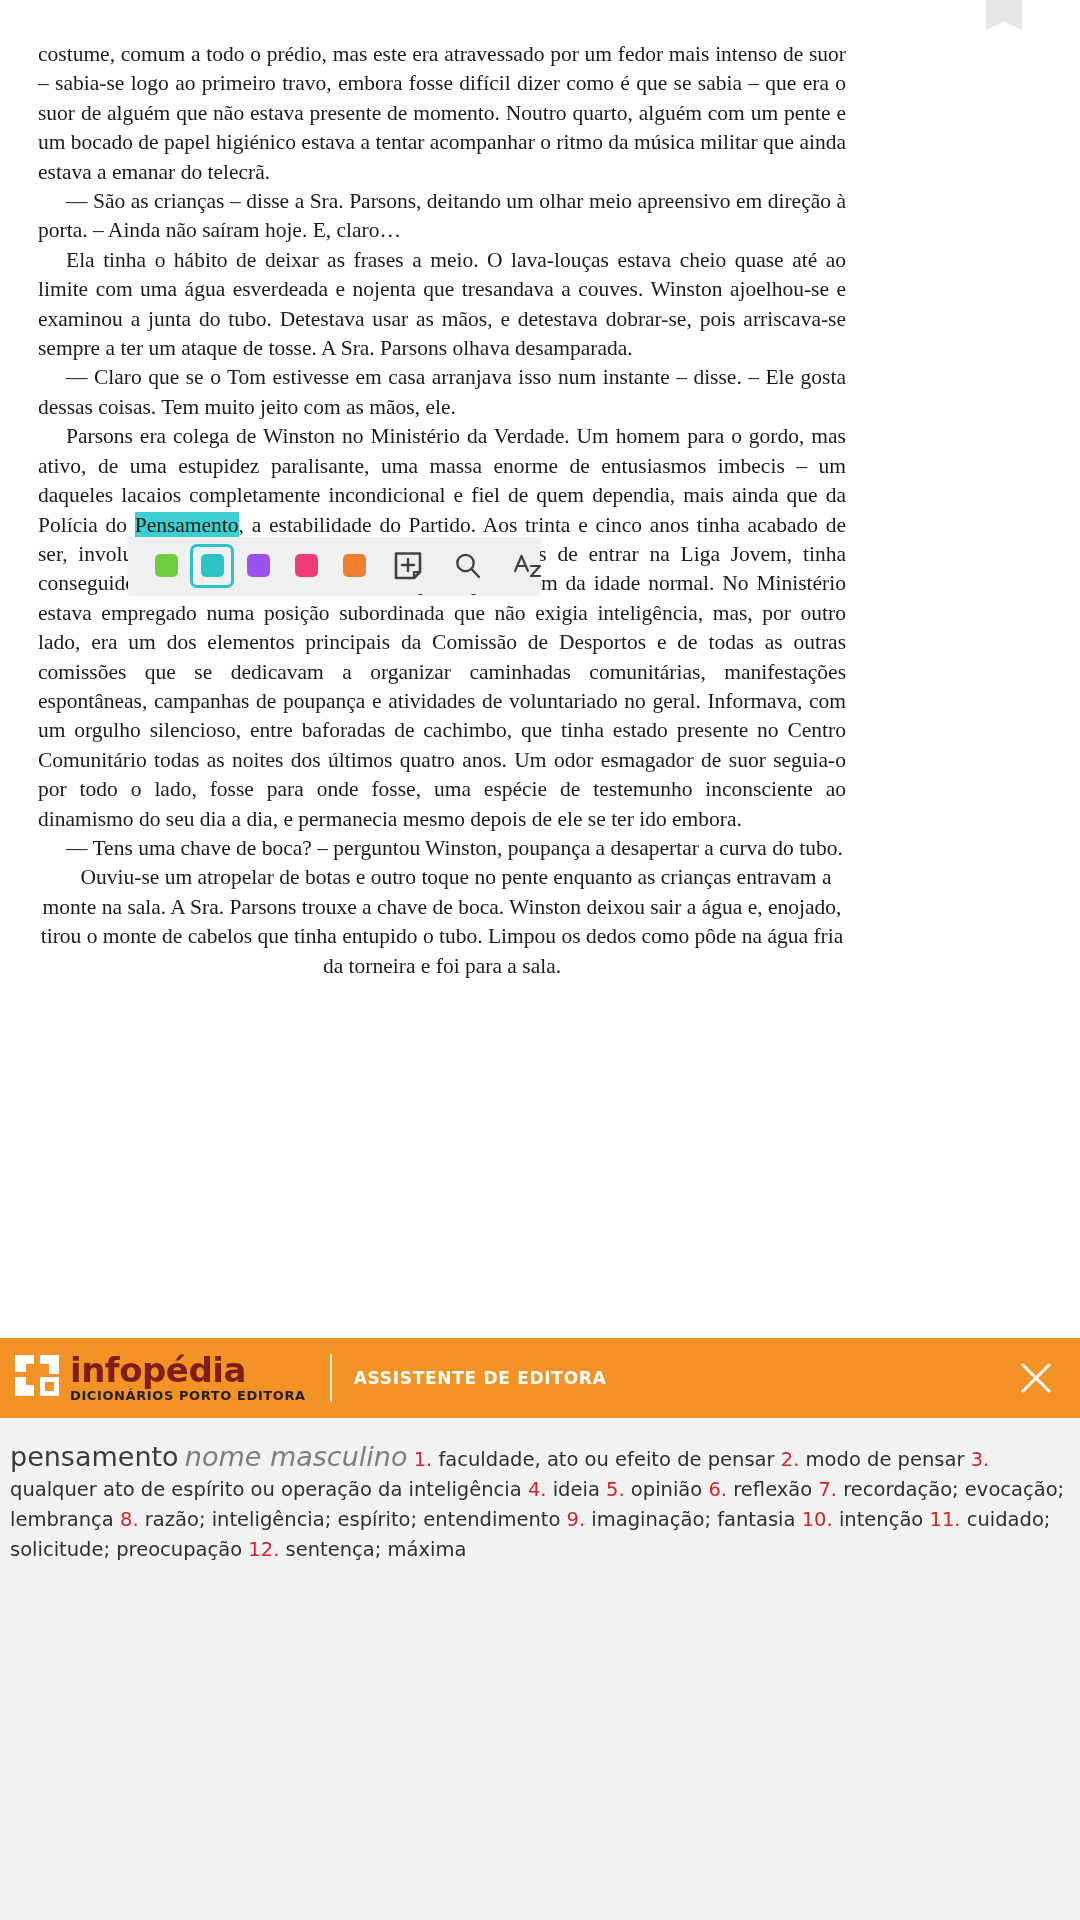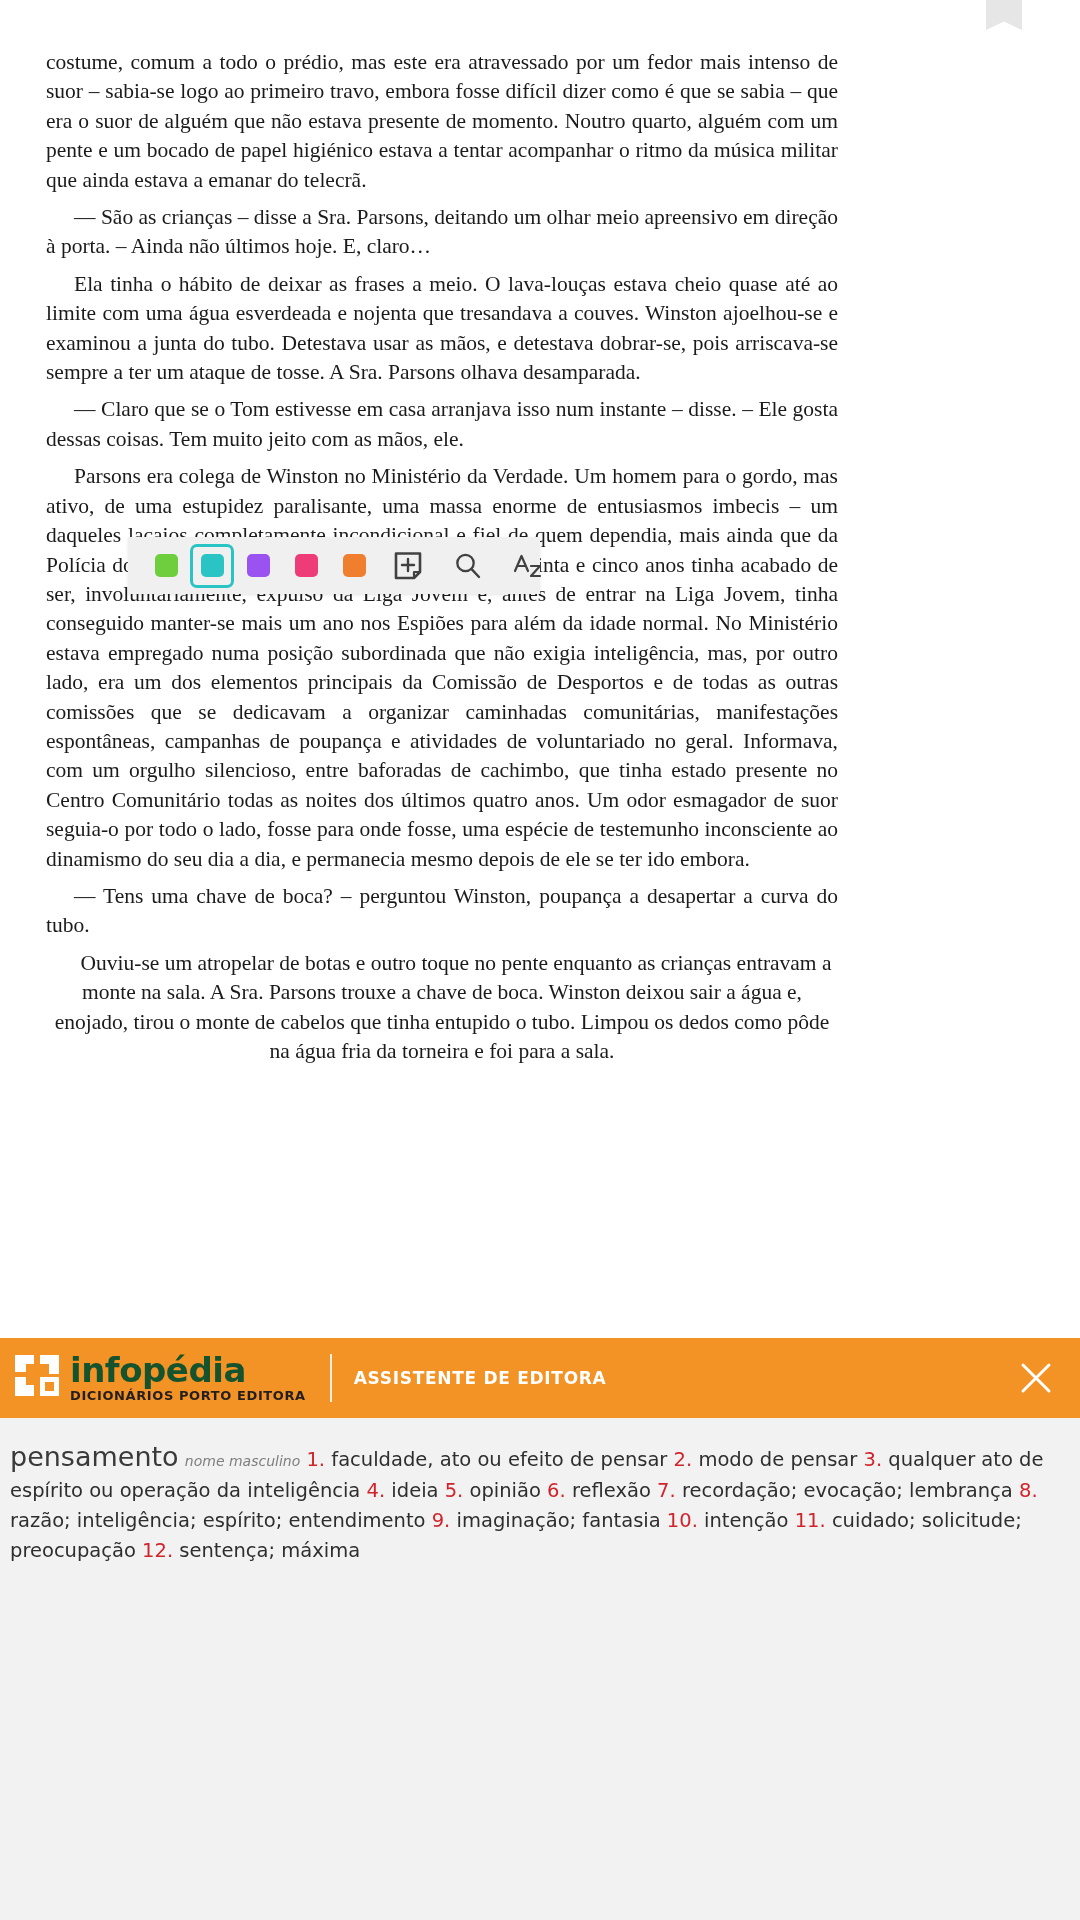--- a/index.html
+++ b/index.html
@@ -39,21 +39,21 @@
     left: 38px;
     width: 808px;
     font-family: "Liberation Serif", serif;
     font-size: 21.5px;
     line-height: 29.4px;
     color: #1b1b1b;
     text-align: justify;
     text-justify: inter-word;
   }
   .book-body p {
-    margin: 8px;
+    margin: 0;
     text-align: justify;
   }
   .book-body p.indent { text-indent: 28px; }
   .book-body p:last-child { text-align: center; }
 
   .hl-teal {
     background: #3ccfcf;
     color: #1b1b1b;
     padding: 1px 0 2px 0;
   }
@@ -128,21 +128,21 @@
   .logo-text {
     margin-left: 9px;
     display: flex;
     flex-direction: column;
     justify-content: center;
   }
   .logo-word {
     font-family: "DejaVu Sans", sans-serif;
     font-size: 34px;
     font-weight: 700;
-    color: #14532d;
+    color: #7f1d1d;
     letter-spacing: -0.5px;
     line-height: 34px;
   }
   .logo-sub {
     font-family: "DejaVu Sans", sans-serif;
     font-size: 13px;
     font-weight: 700;
     color: #231f20;
     letter-spacing: 0.6px;
     line-height: 14px;
@@ -191,38 +191,38 @@
     color: #2e2e2e;
   }
   .headword {
     font-size: 27px;
     color: #3a3a3a;
     font-weight: 400;
   }
   .pos {
     font-style: italic;
     color: #7e7e7e;
-    font-size: 14px;
+    font-size: 27px;
   }
   .num {
     color: #d1232a;
   }
 </style>
 </head>
 <body>
 
 <div id="page">
 
   <div class="bookmark-wrap">
     <div class="bookmark-shape"></div>
   </div>
 
   <div class="book-body">
     <p>costume, comum a todo o prédio, mas este era atravessado por um fedor mais intenso de suor – sabia-se logo ao primeiro travo, embora fosse difícil dizer como é que se sabia – que era o suor de alguém que não estava presente de momento. Noutro quarto, alguém com um pente e um bocado de papel higiénico estava a tentar acompanhar o ritmo da música militar que ainda estava a emanar do telecrã.</p>
-    <p class="indent">— São as crianças – disse a Sra. Parsons, deitando um olhar meio apreensivo em direção à porta. – Ainda não últimos hoje. E, claro…</p>
+    <p class="indent">— São as crianças – disse a Sra. Parsons, deitando um olhar meio apreensivo em direção à porta. – Ainda não saíram hoje. E, claro…</p>
     <p class="indent">Ela tinha o hábito de deixar as frases a meio. O lava-louças estava cheio quase até ao limite com uma água esverdeada e nojenta que tresandava a couves. Winston ajoelhou-se e examinou a junta do tubo. Detestava usar as mãos, e detestava dobrar-se, pois arriscava-se sempre a ter um ataque de tosse. A Sra. Parsons olhava desamparada.</p>
     <p class="indent">— Claro que se o Tom estivesse em casa arranjava isso num instante – disse. – Ele gosta dessas coisas. Tem muito jeito com as mãos, ele.</p>
     <p class="indent"><span>Parsons era colega de Winston no Ministério da Verdade. Um homem para o gordo, mas ativo</span><span>, de uma estupidez paralisante, uma massa enorme de entusiasmos imbecis – um daqueles lacaios completamente incondicional e fiel de quem dependia, mais ainda que da Polícia do </span><span class="hl-teal">Pensamento</span><span>, a estabilidade do Partido. Aos trinta e cinco anos tinha acabado de ser, involuntariamente, expulso da Liga Jovem e, antes de entrar na Liga Jovem, tinha conseguido manter-se mais um ano nos Espiões para além da idade normal. No Ministério estava empregado numa posição subordinada que não exigia inteligência, mas, por outro lado, era um dos elementos principais da Comissão de Desportos e de todas as outras comissões que se dedicavam a organizar caminhadas comunitárias, manifestações espontâneas, campanhas de poupança e atividades de voluntariado no geral. Informava, com um orgulho silencioso, entre baforadas de cachimbo, que tinha estado presente no Centro Comunitário todas as noites dos últimos quatro anos. Um odor esmagador de suor seguia-o por todo o lado, fosse para onde fosse, uma espécie de testemunho inconsciente ao dinamismo do seu dia a dia, e permanecia mesmo depois de ele se ter ido embora.</span></p>
     <p class="indent">— Tens uma chave de boca? – perguntou Winston, poupança a desapertar a curva do tubo.</p>
     <p class="indent">Ouviu-se um atropelar de botas e outro toque no pente enquanto as crianças entravam a monte na sala. A Sra. Parsons trouxe a chave de boca. Winston deixou sair a água e, enojado, tirou o monte de cabelos que tinha entupido o tubo. Limpou os dedos como pôde na água fria da torneira e foi para a sala.</p>
   </div>
 
   <div class="hl-toolbar">
     <div class="sw-cell">
       <div class="swatch" style="background:#6ece3e"></div>

